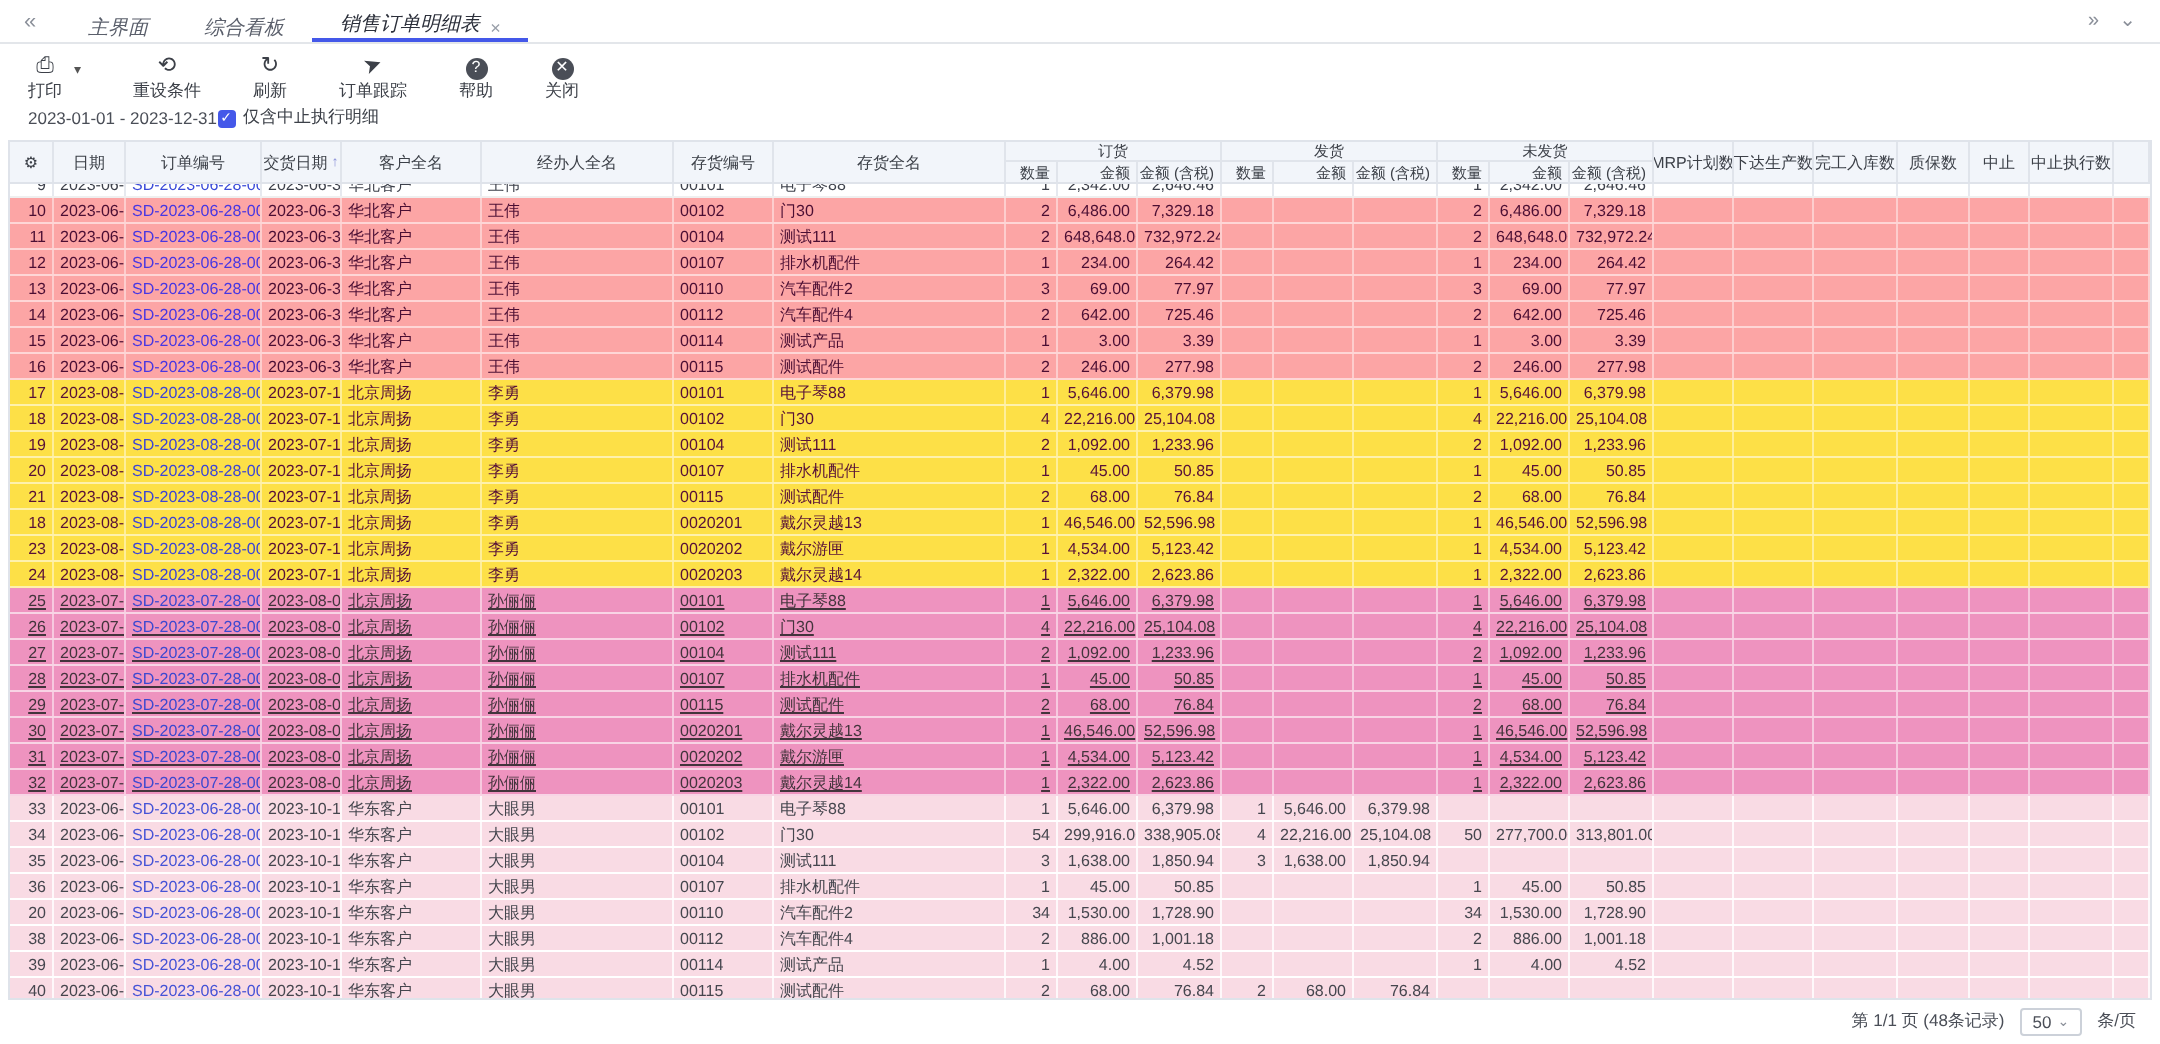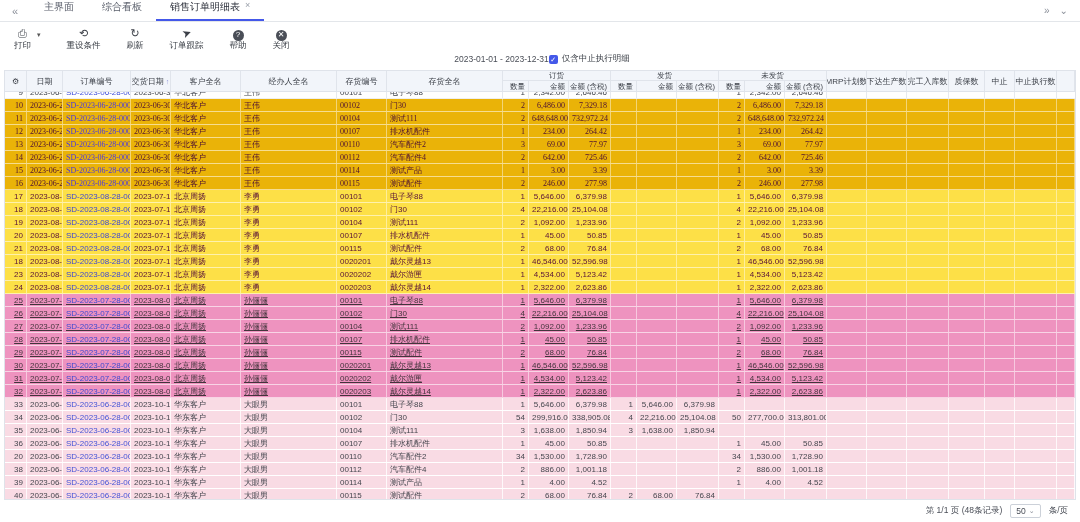--- a/index.html
+++ b/index.html
@@ -3,37 +3,37 @@
 <meta charset="utf-8">
 <style>
   * { margin:0; padding:0; box-sizing:border-box; }
   html,body { width:1080px; height:522px; overflow:hidden; background:#fff;
     font-family:"Liberation Sans","DejaVu Sans",sans-serif; }
   .app { position:relative; width:1080px; height:522px; background:#fff; }
 
   
   .tabbar { height:22px; display:flex; align-items:stretch; border-bottom:1px solid #e3e6ea; background:#fff; }
   .tab-collapse { width:30px; display:flex; align-items:center; justify-content:center; color:#8a8f99; font-size:11px; cursor:pointer; }
-  .tab { display:flex; align-items:flex-start; gap:5px; padding:0 14px; font-size:10px; color:#5a5f6b; cursor:pointer; }
+  .tab { display:flex; align-items:flex-end; gap:5px; padding:0 14px; font-size:10px; color:#5a5f6b; cursor:pointer;font-style:italic; }
   .tab.active { color:#2b2f3a; border-bottom:2px solid #4458e9; }
   .tab .x { color:#9aa0aa; font-size:9px; }
   .tab-spacer { flex:1; }
   .tab-right { display:flex; align-items:center; gap:10px; padding:0 12px; color:#8a8f99; font-size:10px; }
 
   
   .toolbar { display:flex; align-items:flex-start; padding:5px 10px 0 14px; gap:26px; height:30px; }
   .tbtn { display:flex; flex-direction:column; align-items:center; gap:1px; color:#3c4048; cursor:pointer; }
   .tbtn .ic { font-size:11px; line-height:12px; height:12px; }
   .tbtn .lb { font-size:8.5px; color:#3c4048; white-space:nowrap; }
   .tbtn .circ { display:inline-flex; width:11px; height:11px; border-radius:50%; background:#4a4e57; color:#fff;
     font-size:8px; align-items:center; justify-content:center; line-height:1; }
   .print-wrap { display:flex; align-items:flex-start; gap:6px; }
   .caret { font-size:7px; color:#555; margin-top:4px; }
 
-  .subbar { display:flex; justify-content:center; align-items:center; padding:0 10px 2px 14px; height:16px; }
+  .subbar { display:flex; justify-content:flex-start; align-items:center; padding:0 10px 2px 14px; height:16px; }
   .daterange { font-size:8.5px; color:#4a4e57; }
   .filter { display:flex; align-items:center; gap:4px; font-size:8.5px; color:#3c4048; }
   .cb { width:9px; height:9px; border-radius:2px; background:#4458e9; color:#fff; font-size:7px; line-height:9px; text-align:center; }
 
   
   .grid { position:absolute; left:4px; right:4px; top:70px; bottom:22px; border:1px solid #dfe3ea; display:flex; flex-direction:column; overflow:hidden; }
   .cell { border-right:1px solid #e6e9ef; padding:0 3px; overflow:hidden; white-space:nowrap; flex:none; }
   .num { text-align:right; }
 
   .c-num{width:22px}.c-date{width:36px}.c-ord{width:68px}.c-ddate{width:40px}.c-cust{width:70px}
@@ -47,21 +47,21 @@
   .hgroup { display:flex; flex-direction:column; flex:none; }
   .hgroup .gl { height:10px; line-height:10px; text-align:center; border-right:1px solid #e0e4eb; border-bottom:1px solid #e0e4eb; font-size:7.5px; }
   .hgroup .gsub { display:flex; height:11px; }
   .hgroup .gsub .cell { height:11px; line-height:11px; font-size:7.5px; justify-content:flex-end; }
   .sort { color:#8a90d8; font-size:7px; margin-left:2px; }
 
   .tbody { flex:none; height:410px; overflow:hidden; display:flex; flex-direction:column; }
   .trow { display:flex; height:13px; line-height:13px; font-size:8px; color:#3d414b; flex:none; border-bottom:1px solid #efefef; }
   .trow .link { color:#3b4bd8; }
   .tone-white { background:#fff; }
-  .tone-crimson { background:#eab308; color:#4b0e33; border-bottom:1px solid rgba(255,255,255,.55);font-family:Liberation Serif, serif; }
+  .tone-crimson { background:#fca5a5; color:#4b0e33; border-bottom:1px solid rgba(255,255,255,.55); }
   .tone-crimson .cell { border-right:1px solid rgba(255,255,255,.45); }
   .tone-crimson .link { color:#4837e2; }
   .tone-hot { background:#fde047; color:#571038; border-bottom:1px solid rgba(255,255,255,.55); }
   .tone-hot .cell { border-right:1px solid rgba(255,255,255,.45); }
   .tone-hot .link { color:#3c45d6; }
   .tone-mid { background:#ee93bf; color:#43343c; border-bottom:1px solid rgba(255,255,255,.6);text-decoration:underline; }
   .tone-mid .cell { border-right:1px solid rgba(255,255,255,.5); }
   .tone-mid .link { color:#3c49d0; }
   .tone-pale { background:#f9dbe4; color:#45464e; border-bottom:1px solid #fff; }
   .tone-pale .cell { border-right:1px solid rgba(255,255,255,.8); }

